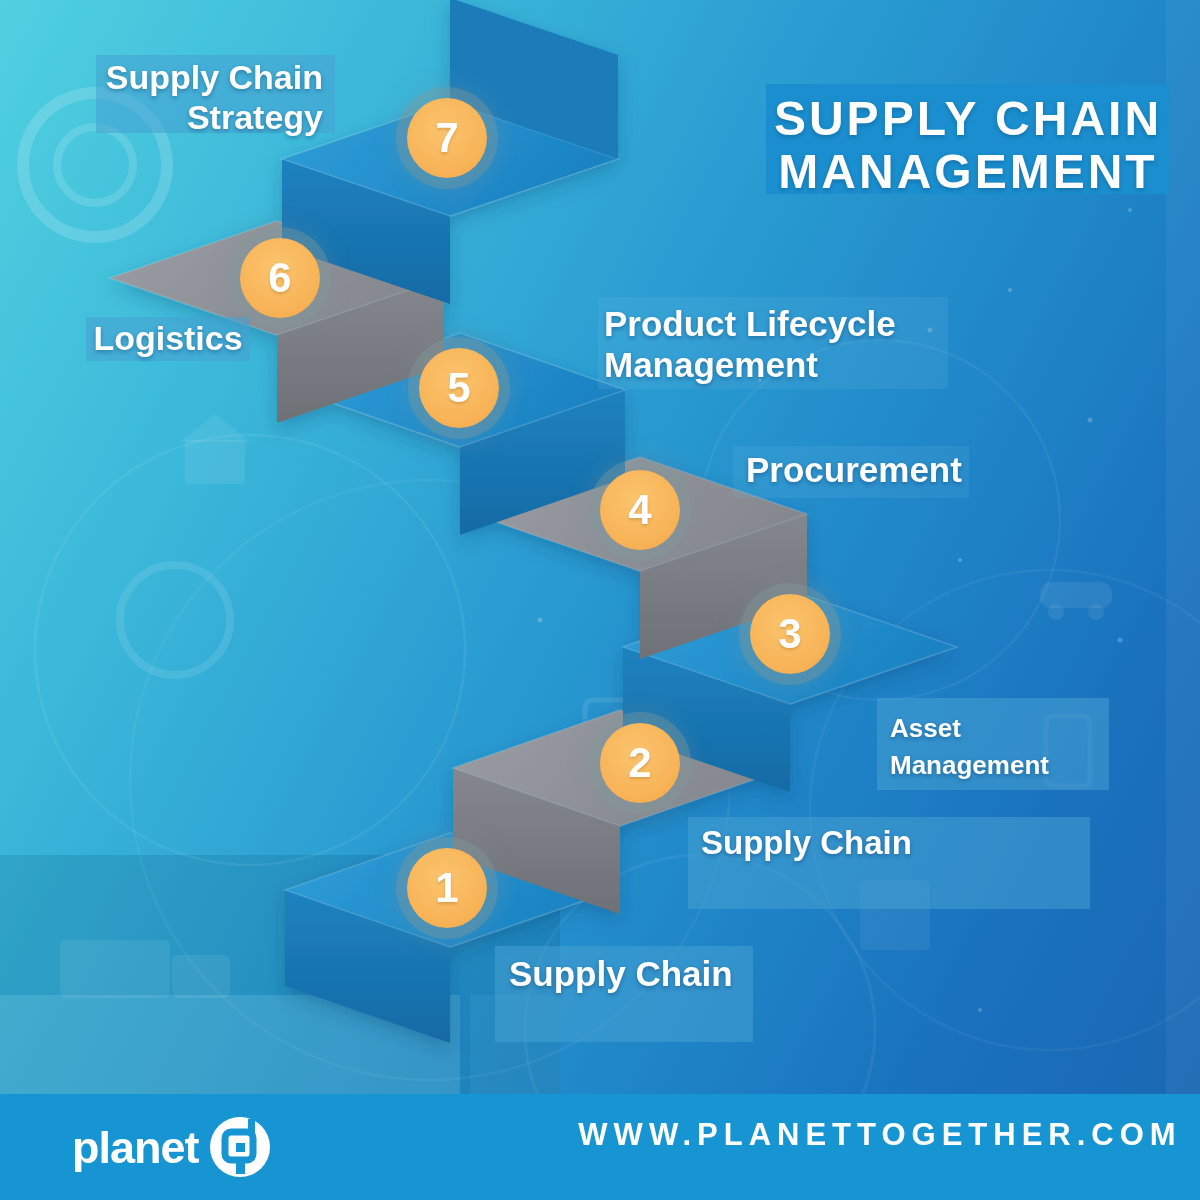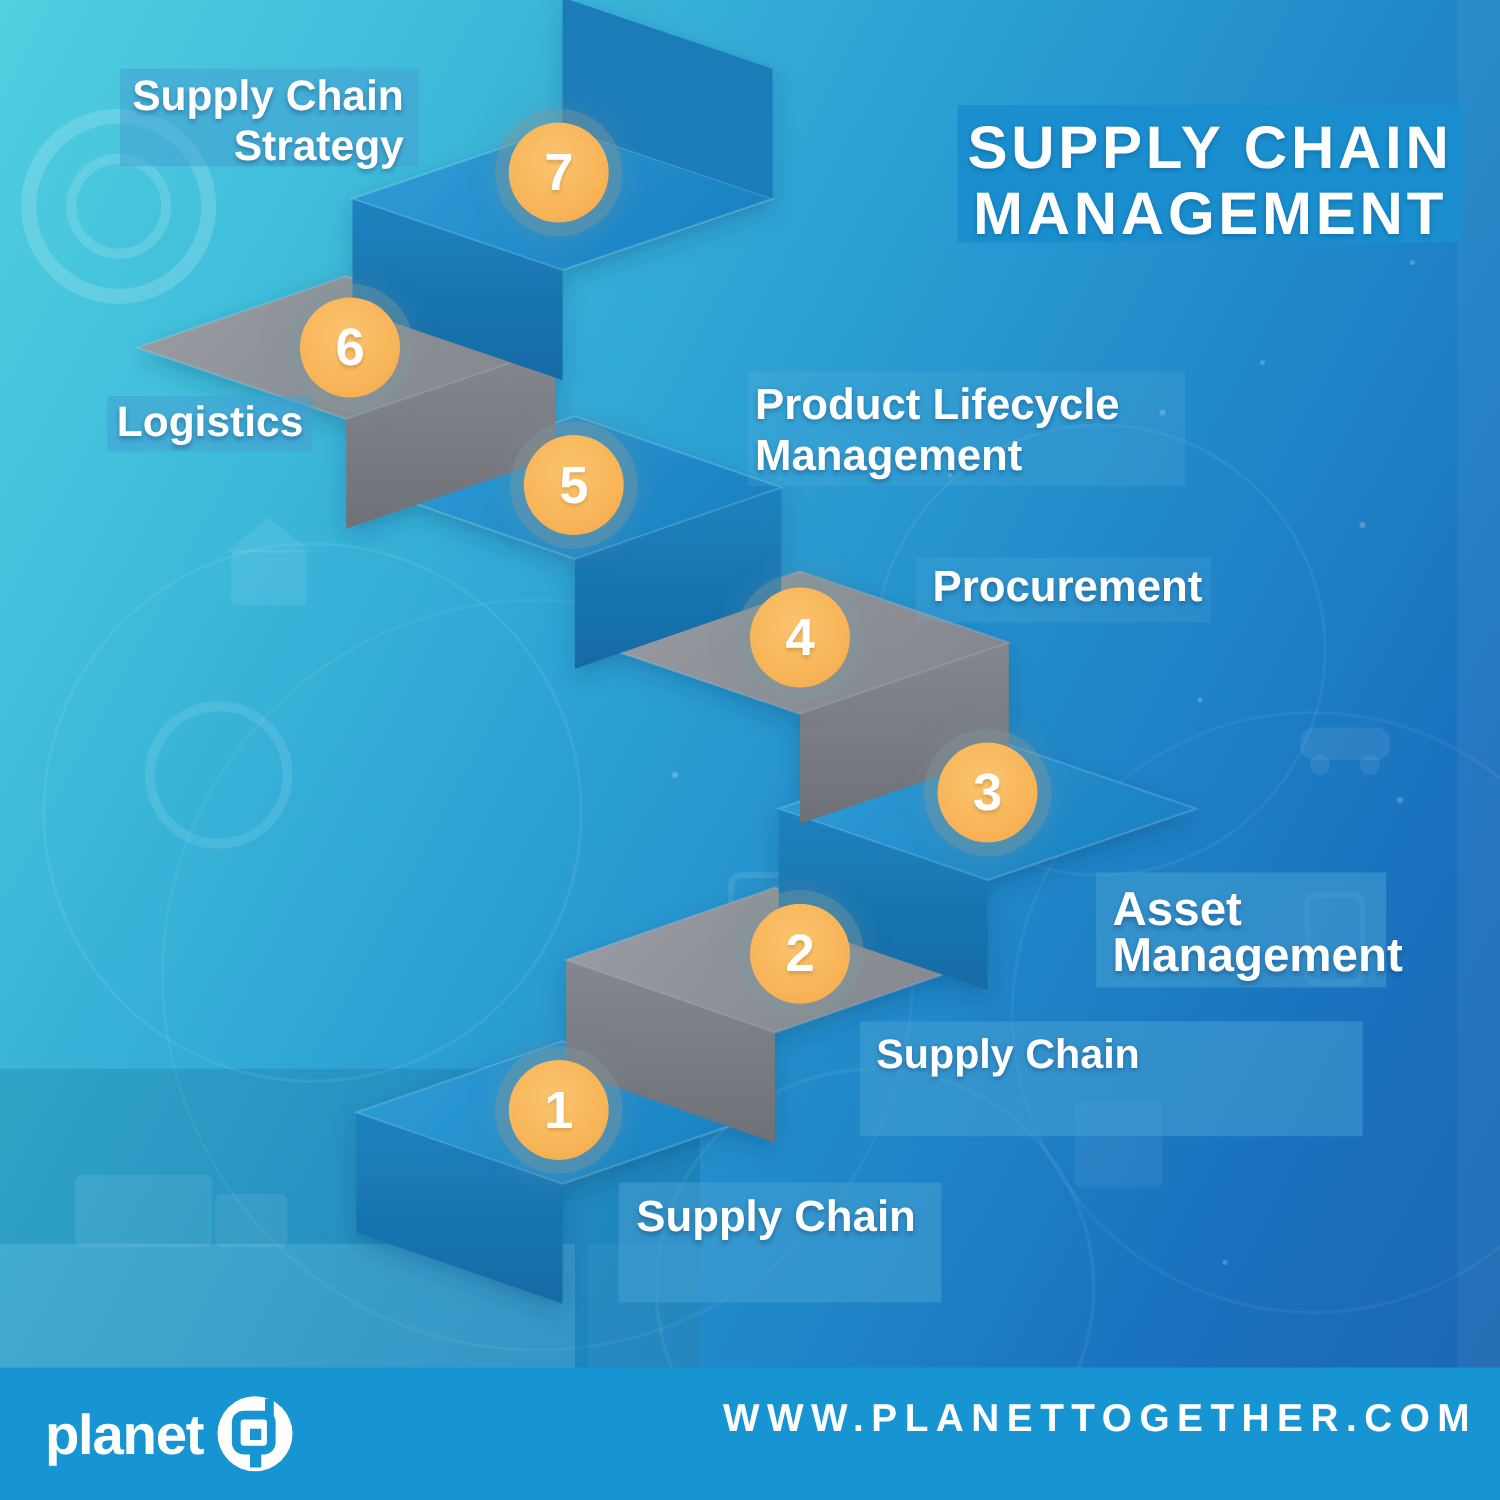--- a/index.html
+++ b/index.html
@@ -28,38 +28,38 @@
   }
   .lbl .ln{display:block;}
   .boxed{background:rgba(70,160,210,.55);}
   .boxed-faint{background:rgba(120,190,225,.14);}
   .lbl-strategy{left:96px;top:55px;width:239px;height:78px;text-align:right;
     font-size:34px;line-height:40px;padding:2px 12px 0 0;}
   .lbl-logistics{left:70px;top:317px;width:164px;height:44px;text-align:center;
     font-size:34px;line-height:42px;margin-left:16px;}
   .lbl-plm{left:562px;top:297px;width:350px;height:92px;font-size:35px;line-height:41px;padding:6px 0 0 6px;margin-left:36px;}
   .lbl-procurement{left:733px;top:446px;width:236px;height:52px;font-size:35px;line-height:48px;padding-left:13px;}
-  .lbl-asset{left:877px;top:698px;width:232px;height:92px;font-size:38px;line-height:37px;padding:12px 0 0 13px;}
+  .lbl-asset{left:877px;top:698px;width:232px;height:92px;font-size:26px;line-height:37px;padding:12px 0 0 13px;}
   .lbl-scea{left:688px;top:817px;width:402px;height:92px;font-size:33px;line-height:40px;padding:6px 0 0 13px;}
   .lbl-planning{left:495px;top:946px;width:258px;height:96px;font-size:35px;line-height:41px;padding:7px 0 0 14px;}
   
   .title-box{
     position:absolute;left:766px;top:84px;width:404px;height:110px;
     background:#1a8ece;color:#fff;text-align:center;
     font-weight:800;font-size:48px;line-height:53px;letter-spacing:3px;
     padding-top:8px;box-sizing:border-box;
     text-shadow:0 2px 4px rgba(8,45,90,.30);
   }
   .title-box .ln{display:block;}
   
   .footer{
     position:absolute;left:0;top:1094px;width:1200px;height:106px;
     background:#1795d2;display:flex;align-items:center;
   }
-  .logo{display:flex;align-items:center;margin-left:36px;}
+  .logo{display:flex;align-items:center;margin-left:72px;}
   .logo .word{color:#fff;font-size:45px;font-weight:700;letter-spacing:-1px;line-height:1;}
   .logo .mark{width:64px;height:64px;margin:0 9px;}
   .site{
     position:absolute;left:585px;top:0;height:82px;width:590px;
     display:flex;align-items:center;justify-content:center;
     color:#fff;font-size:31px;font-weight:800;letter-spacing:6px;
   }
 </style>
 </head>
 <body>

